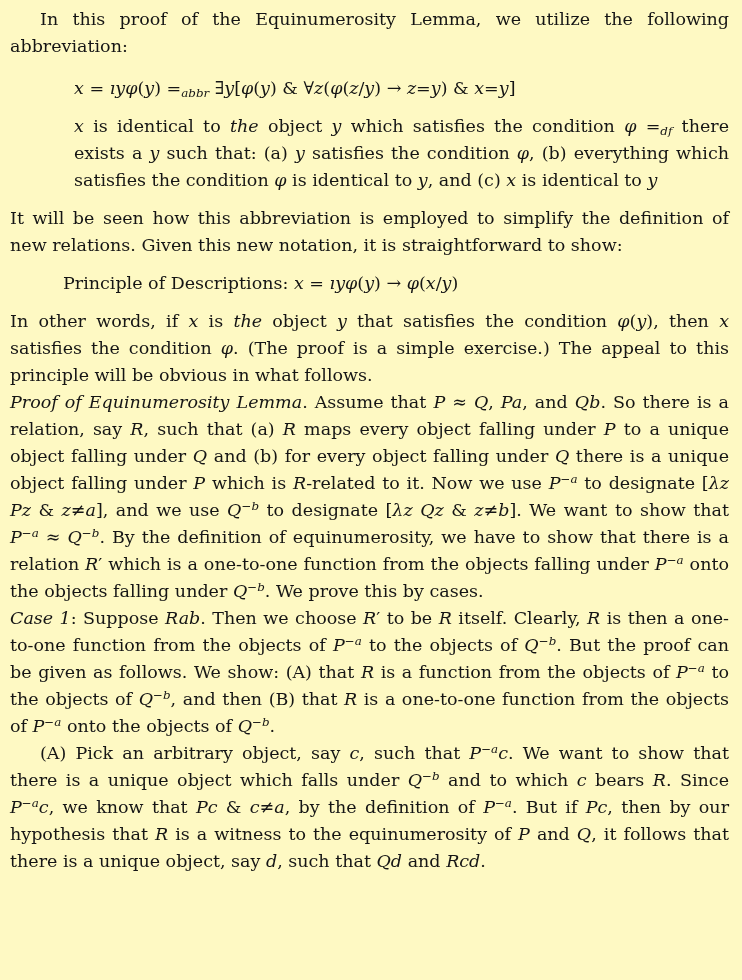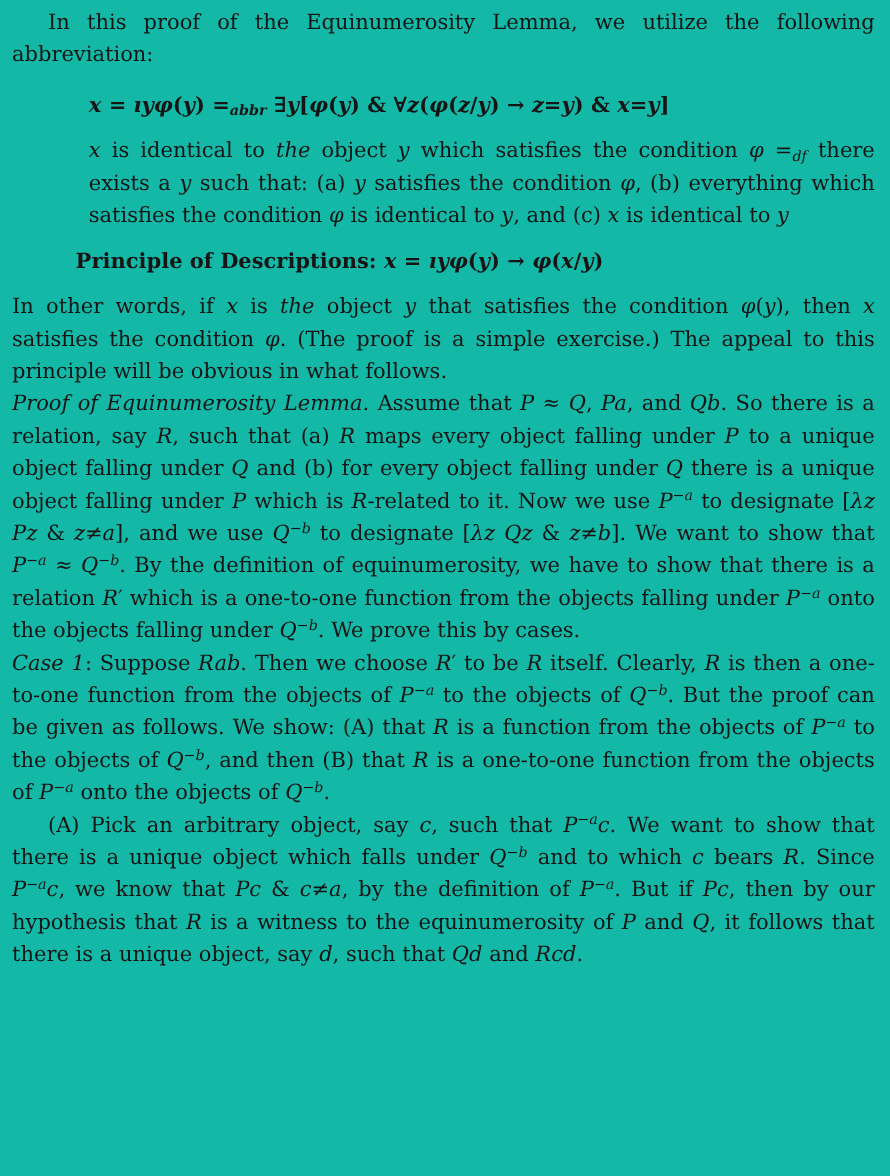--- a/index.html
+++ b/index.html
@@ -11,34 +11,35 @@
     font-size:17.5px;line-height:27px;text-align:justify;
     overflow:hidden;
   }
   .block{margin:0;}
   .gap-none{margin-top:0;}
   .gap-small{margin-top:11px;}
   .gap-math{margin-top:15px;}
   .gap-section{}
   .indent{text-indent:30px;}
   .quote{margin-left:64px;}
-  .display{margin-left:64px;text-align:left;font-weight:bold;}
+  .display{margin-left:64px;text-align:left;}
   .display.v-principle{margin-left:53px;}
   .it{font-style:italic;}
   sup,sub{font-size:68%;line-height:0;position:relative;vertical-align:baseline;}
   sup{top:-0.48em;}
   sub{top:0.28em;}
 </style>
 </head>
 <body>
 
-<div class="page" style="color: rgb(21, 21, 21); background: #14b8a6;">
+<div class="page" style="color: rgb(21, 21, 21); background: #fef9c3;">
   <div>
       <p class="block para indent gap-none"><span>In this proof of the Equinumerosity Lemma, we utilize the following abbreviation:</span></p>
       <div class="block display v-abbr gap-math"><span class="it">x</span><span> = </span><span class="it">ıyφ</span><span>(</span><span class="it">y</span><span>) =</span><sub class="it">abbr</sub><span> ∃</span><span class="it">y</span><span>[</span><span class="it">φ</span><span>(</span><span class="it">y</span><span>) &amp; ∀</span><span class="it">z</span><span>(</span><span class="it">φ</span><span>(</span><span class="it">z</span><span>/</span><span class="it">y</span><span>) → </span><span class="it">z</span><span>=</span><span class="it">y</span><span>) &amp; </span><span class="it">x</span><span>=</span><span class="it">y</span><span>]</span></div>
       <div class="block quote gap-small"><span class="it">x</span><span> is identical to </span><span class="it">the</span><span> object </span><span class="it">y</span><span> which satisfies the condition </span><span class="it">φ</span><span> =</span><sub class="it">df</sub><span> there exists a </span><span class="it">y</span><span> such that: (a) </span><span class="it">y</span><span> satisfies the condition </span><span class="it">φ</span><span>, (b) everything which satisfies the condition </span><span class="it">φ</span><span> is identical to </span><span class="it">y</span><span>, and (c) </span><span class="it">x</span><span> is identical to </span><span class="it">y</span></div>
+      <p class="block para gap-small"><span>It will be seen how this abbreviation is employed to simplify the definition of new relations. Given this new notation, it is straightforward to show:</span></p>
       <div class="block display v-principle gap-small"><span>Principle of Descriptions: </span><span class="it">x</span><span> = </span><span class="it">ıyφ</span><span>(</span><span class="it">y</span><span>) → </span><span class="it">φ</span><span>(</span><span class="it">x</span><span>/</span><span class="it">y</span><span>)</span></div>
       <p class="block para gap-small"><span>In other words, if </span><span class="it">x</span><span> is </span><span class="it">the</span><span> object </span><span class="it">y</span><span> that satisfies the condition </span><span class="it">φ</span><span>(</span><span class="it">y</span><span>), then </span><span class="it">x</span><span> satisfies the condition </span><span class="it">φ</span><span>. (The proof is a simple exercise.) The appeal to this principle will be obvious in what follows.</span></p>
       <p class="block para gap-section"><span class="it">Proof of Equinumerosity Lemma</span><span>. Assume that </span><span class="it">P</span><span> ≈ </span><span class="it">Q</span><span>, </span><span class="it">Pa</span><span>, and </span><span class="it">Qb</span><span>. So there is a relation, say </span><span class="it">R</span><span>, such that (a) </span><span class="it">R</span><span> maps every object falling under </span><span class="it">P</span><span> to a unique object falling under </span><span class="it">Q</span><span> and (b) for every object falling under </span><span class="it">Q</span><span> there is a unique object falling under </span><span class="it">P</span><span> which is </span><span class="it">R</span><span>-related to it. Now we use </span><span class="it">P</span><sup class="it">−a</sup><span> to designate [</span><span class="it">λz</span><span> </span><span class="it">Pz</span><span> &amp; </span><span class="it">z</span><span>≠</span><span class="it">a</span><span>], and we use </span><span class="it">Q</span><sup class="it">−b</sup><span> to designate [</span><span class="it">λz</span><span> </span><span class="it">Qz</span><span> &amp; </span><span class="it">z</span><span>≠</span><span class="it">b</span><span>]. We want to show that </span><span class="it">P</span><sup class="it">−a</sup><span> ≈ </span><span class="it">Q</span><sup class="it">−b</sup><span>. By the definition of equinumerosity, we have to show that there is a relation </span><span class="it">R</span><span>′ which is a one-to-one function from the objects falling under </span><span class="it">P</span><sup class="it">−a</sup><span> onto the objects falling under </span><span class="it">Q</span><sup class="it">−b</sup><span>. We prove this by cases.</span></p>
       <p class="block para gap-none"><span class="it">Case 1</span><span>: Suppose </span><span class="it">Rab</span><span>. Then we choose </span><span class="it">R</span><span>′ to be </span><span class="it">R</span><span> itself. Clearly, </span><span class="it">R</span><span> is then a one-to-one function from the objects of </span><span class="it">P</span><sup class="it">−a</sup><span> to the objects of </span><span class="it">Q</span><sup class="it">−b</sup><span>. But the proof can be given as follows. We show: (A) that </span><span class="it">R</span><span> is a function from the objects of </span><span class="it">P</span><sup class="it">−a</sup><span> to the objects of </span><span class="it">Q</span><sup class="it">−b</sup><span>, and then (B) that </span><span class="it">R</span><span> is a one-to-one function from the objects of </span><span class="it">P</span><sup class="it">−a</sup><span> onto the objects of </span><span class="it">Q</span><sup class="it">−b</sup><span>.</span></p>
       <p class="block para indent gap-none"><span>(A) Pick an arbitrary object, say </span><span class="it">c</span><span>, such that </span><span class="it">P</span><sup class="it">−a</sup><span class="it">c</span><span>. We want to show that there is a unique object which falls under </span><span class="it">Q</span><sup class="it">−b</sup><span> and to which </span><span class="it">c</span><span> bears </span><span class="it">R</span><span>. Since </span><span class="it">P</span><sup class="it">−a</sup><span class="it">c</span><span>, we know that </span><span class="it">Pc</span><span> &amp; </span><span class="it">c</span><span>≠</span><span class="it">a</span><span>, by the definition of </span><span class="it">P</span><sup class="it">−a</sup><span>. But if </span><span class="it">Pc</span><span>, then by our hypothesis that </span><span class="it">R</span><span> is a witness to the equinumerosity of </span><span class="it">P</span><span> and </span><span class="it">Q</span><span>, it follows that there is a unique object, say </span><span class="it">d</span><span>, such that </span><span class="it">Qd</span><span> and </span><span class="it">Rcd</span><span>.</span></p>
     </div>
 </div>
 
 </body></html>

